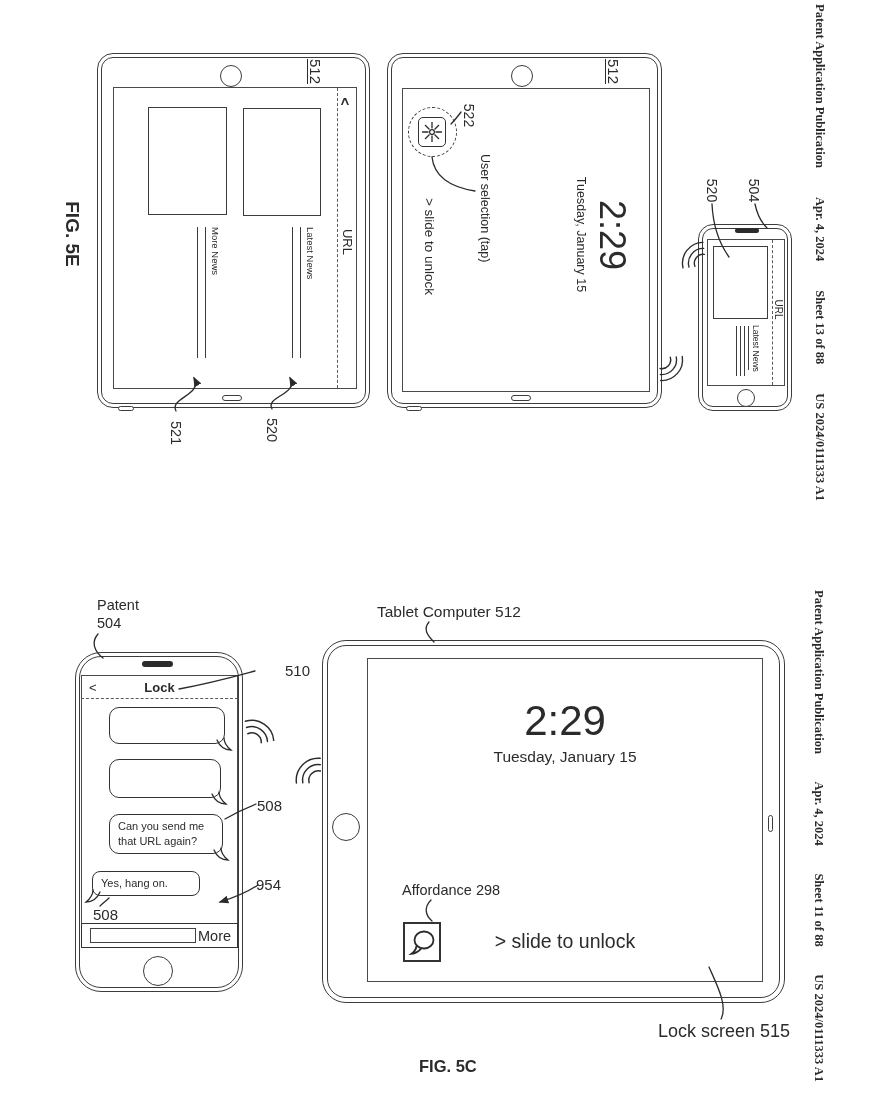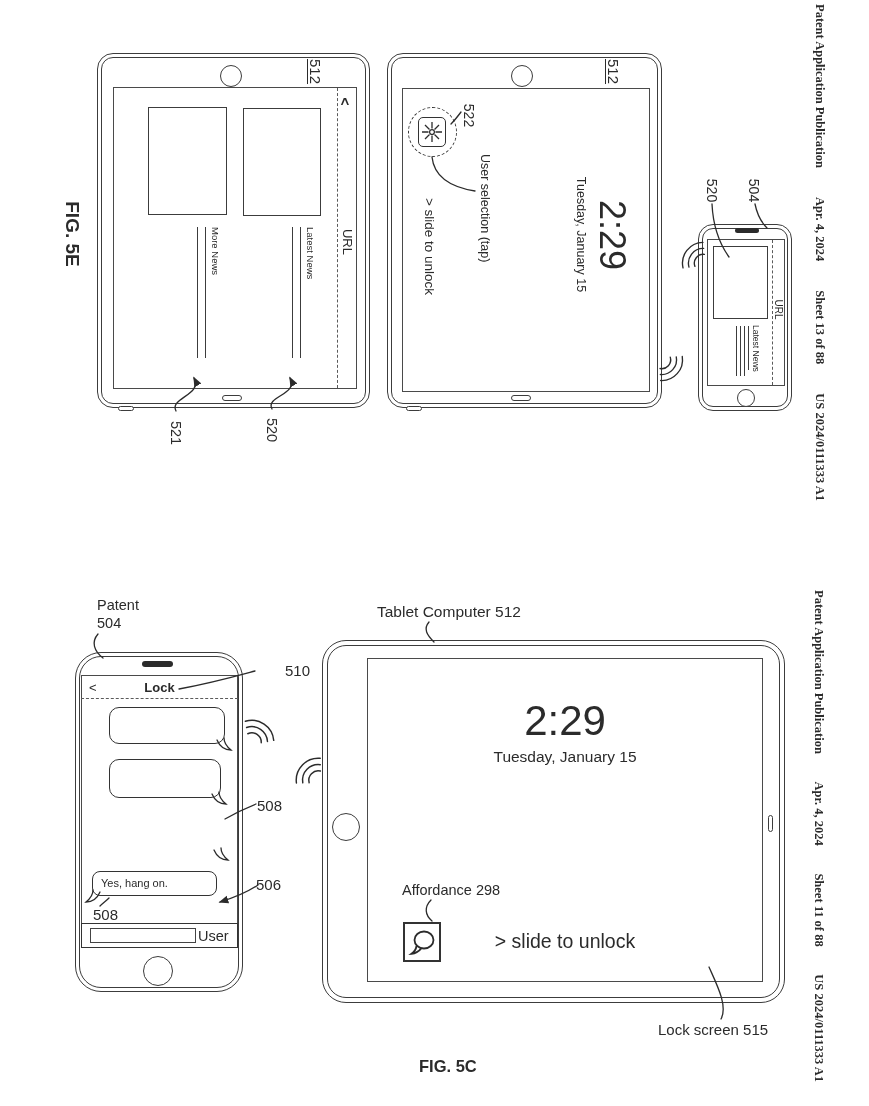--- a/index.html
+++ b/index.html
@@ -116,51 +116,55 @@
   <div class="abs dev" style="left:75px;top:652px;width:168px;height:340px;border-radius:26px;border-width:1.8px;">
     <div class="dev-in" style="border-radius:22px;"></div>
   </div>
   <div class="abs slot" style="left:142px;top:661px;width:31px;height:6px;"></div>
   <div class="abs scr" style="left:81px;top:675px;width:157px;height:273px;border-width:1px;"></div>
   <div class="abs" style="left:81px;top:675px;width:157px;height:24px;border-bottom:1px dashed #5a5a5a;"></div>
   <div class="abs txt" style="left:89px;top:680px;font-size:13px;">&lt;</div>
   <div class="abs txt" style="left:81px;top:680px;width:157px;text-align:center;font-size:13px;font-weight:bold;">Lock</div>
   <div class="abs bub" style="left:109px;top:707px;width:116px;height:37px;"></div>
   <div class="abs bub" style="left:109px;top:759px;width:112px;height:39px;"></div>
-  <div class="abs bub" style="left:92px;top:871px;width:125px;height:25px;border-radius:8px;font-size:11px;line-height:22px;padding-left:8px;">
+  <div class="abs bub" style="left:109px;top:814px;width:114px;height:40px;font-size:11px;line-height:1.35;padding:4px 0 0 8px;">
+    <div>Can you send me</div>
+    <div>that URL again?</div>
+  </div>
+  <div class="abs bub" style="left:92px;top:871px;width:108px;height:25px;border-radius:8px;font-size:11px;line-height:22px;padding-left:8px;">
     <span>Yes, hang on.</span>
   </div>
   <div class="abs" style="left:81px;top:923px;width:157px;height:25px;border:1.5px solid #333;"></div>
   <div class="abs" style="left:90px;top:928px;width:106px;height:15px;border:1px solid #444;"></div>
-  <div class="abs txt" style="left:198px;top:925px;width:38px;height:22px;font-size:14.5px;line-height:22px;">User</div>
+  <div class="abs txt" style="left:198px;top:925px;width:38px;height:22px;font-size:14.5px;line-height:22px;">More</div>
   <div class="abs circ" style="left:143px;top:956px;width:30px;height:30px;border-width:1.6px;"></div>
   <div class="abs txt" style="left:257px;top:662px;font-size:15px;margin-left:28px;">510</div>
   <div class="abs txt" style="left:257px;top:797px;font-size:15px;">508</div>
-  <div class="abs txt" style="left:256px;top:876px;font-size:15px;">506</div>
+  <div class="abs txt" style="left:256px;top:876px;font-size:15px;">954</div>
   <div class="abs txt" style="left:93px;top:906px;font-size:15px;">508</div>
 
   <div class="abs dev" style="left:322px;top:640px;width:463px;height:363px;border-radius:24px;border-width:1.8px;">
     <div class="dev-in" style="inset:4px;border-radius:19px;"></div>
   </div>
   <div class="abs scr" style="left:367px;top:658px;width:396px;height:324px;"></div>
   <div class="abs circ" style="left:332px;top:813px;width:28px;height:28px;border-width:1.6px;"></div>
   <div class="abs oslot" style="left:768px;top:815px;width:5px;height:17px;"></div>
   <div class="abs txt" style="left:465px;top:697px;width:200px;text-align:center;font-size:42px;font-weight:500;">2:29</div>
   <div class="abs txt" style="left:465px;top:748px;width:200px;text-align:center;font-size:15.5px;">Tuesday, January 15</div>
   <div class="abs txt" style="left:402px;top:882px;font-size:14.5px;">Affordance 298</div>
   <div class="abs" style="left:403px;top:922px;width:38px;height:40px;border:2px solid #333;">
     <svg width="30" height="30" viewBox="0 0 30 30" style="position:absolute;left:3px;top:4px;">
       <g stroke="#2b2b2b" stroke-width="1.8" fill="none">
         <ellipse cx="16" cy="12" rx="9.5" ry="8.5"></ellipse>
         <path d="M8.5 18 C 8 21.5 6 24 3.5 25.8 C 7.5 25.4 10.8 23.4 13 20.6"></path>
       </g>
     </svg>
   </div>
   <div class="abs txt" style="left:465px;top:930px;width:200px;text-align:center;font-size:19.5px;">&gt; slide to unlock</div>
-  <div class="abs txt" style="left:658px;top:1021px;font-size:15px;">Lock screen 515</div>
+  <div class="abs txt" style="left:658px;top:1021px;font-size:18px;">Lock screen 515</div>
   <div class="abs txt" style="left:419px;top:1057px;font-size:16.5px;font-weight:bold;">FIG. 5C</div>
 
   <svg class="overlay" width="869" height="1106" viewBox="0 0 869 1106">
     <defs>
       <marker id="ah" viewBox="0 0 10 10" refX="8" refY="5" markerWidth="8" markerHeight="8" orient="auto">
         <path d="M0,1.2 L9.5,5 L0,8.8 z" fill="#2b2b2b"></path>
       </marker>
       <g id="wifi" stroke="#2b2b2b" stroke-width="1.6" fill="none" stroke-linecap="round">
         <path d="M -5,-9 A 10.5,10.5 0 0 0 -5,9"></path>
         <path d="M -10,-14 A 17.5,17.5 0 0 0 -10,14"></path>

